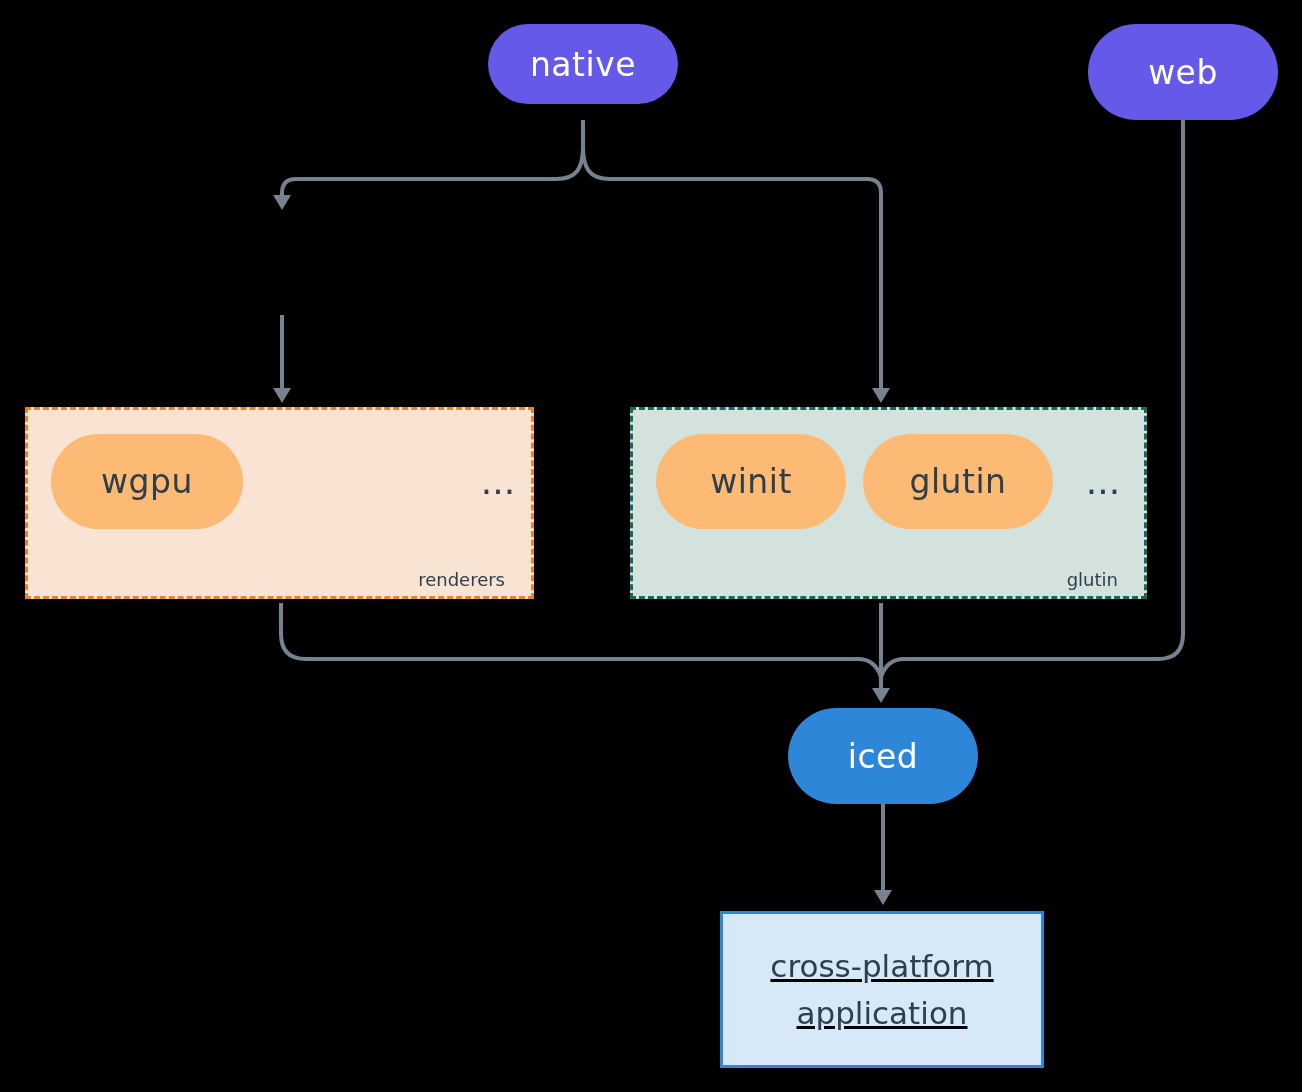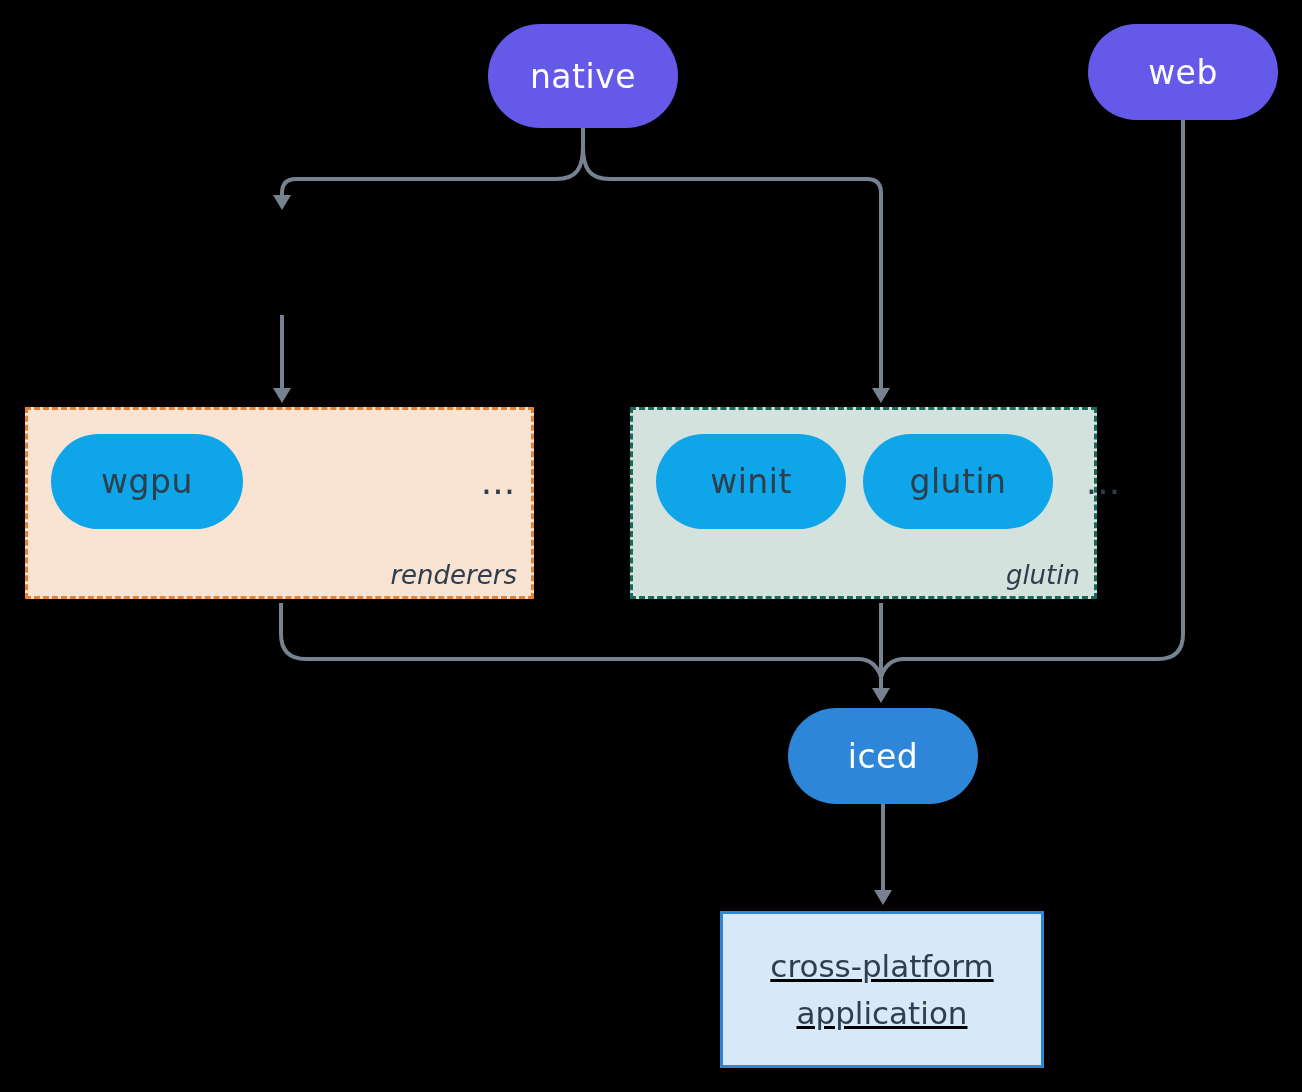--- a/index.html
+++ b/index.html
@@ -50,60 +50,59 @@
     display: flex;
     align-items: center;
     justify-content: center;
     font-size: 33px;
     font-weight: 500;
     letter-spacing: 0.5px;
   }
   .pill.purple { background: var(--node-purple); color: var(--white-text); }
   .pill.orange { background: var(--node-orange); color: var(--white-text); }
   .pill.blue   { background: var(--node-blue);   color: var(--white-text); }
-  .pill.white  { background: #0ea5e9; color: var(--dark-text); }
+  .pill.white  { background: #fdba74; color: var(--dark-text); }
 
   .group {
     position: absolute;
     width: 509px;
     height: 192px;
   }
   .group.renderers {
     left: 25px; top: 407px;
     background: var(--renderers-bg);
     border: 3px dashed var(--renderers-border);
   }
   .group.shells {
     left: 630px; top: 407px;
-    width: 467px;
+    width: 517px;
     background: var(--shells-bg);
     border: 3px dashed var(--shells-border);
   }
   .group .pill { top: 24px; height: 95px; }
 
   .ellipsis {
     position: absolute;
     left: 440px;
     top: 24px;
     width: 60px;
     height: 95px;
     display: flex;
     align-items: center;
     justify-content: center;
     font-size: 36px;
     font-weight: 500;
     color: var(--dark-text);
   }
   .group-label {
     position: absolute;
-    right: 14px;
+    right: 26px;
     bottom: 6px;
-    font-size: 26px;
+    font-size: 18px;
     color: var(--dark-text);
-    font-style: italic;
   }
 
   .app-box {
     position: absolute;
     left: 720px; top: 911px;
     width: 324px; height: 157px;
     background: var(--app-bg);
     border: 3px solid var(--app-border);
     display: flex;
     align-items: center;
@@ -112,21 +111,21 @@
     text-decoration: underline;
   }
   .app-box span {
     display: block;
     width: 250px;
     font-size: 31px;
     line-height: 1.5;
     color: var(--dark-text);
   }
 
-  #node-native   { left: 488px;  top: 24px;  width: 190px; height: 104px; }
+  #node-native   { left: 488px;  top: 24px;  width: 190px; height: 80px; }
   #node-web      { left: 1088px; top: 24px;  width: 190px; height: 96px; }
   #node-graphics { left: 186px;  top: 214px; width: 192px; height: 100px; }
   #node-iced     { left: 788px;  top: 708px; width: 190px; height: 96px; }
 
   #node-wgpu   { left: 23px;  width: 192px; }
   #node-glow   { left: 240px; width: 192px; }
   #node-winit  { left: 23px;  width: 190px; }
   #node-glutin { left: 230px; width: 190px; }
 </style>
 </head>

